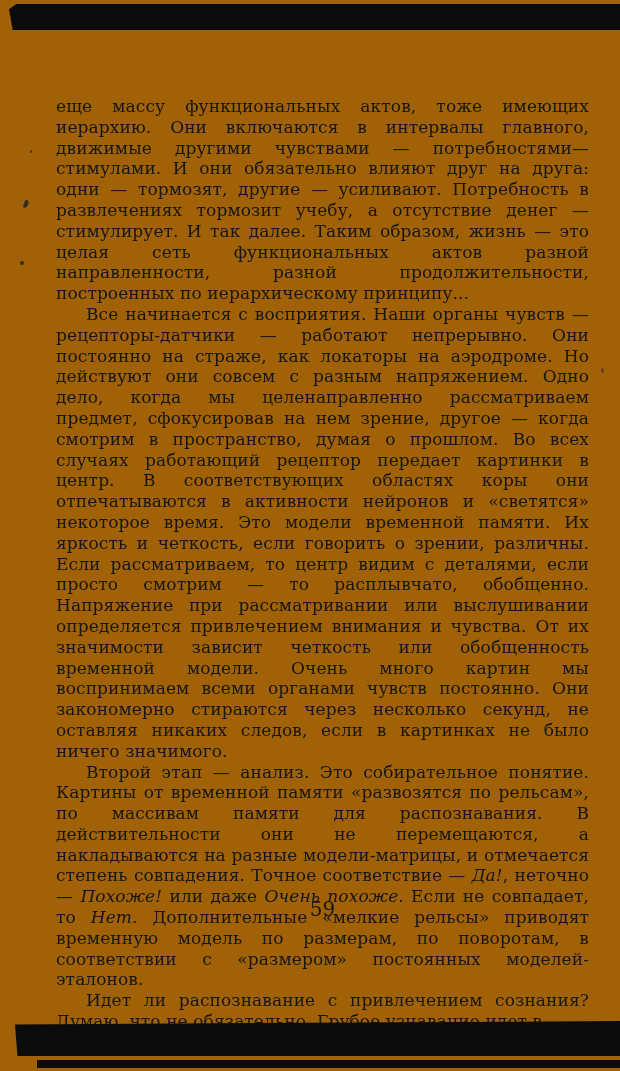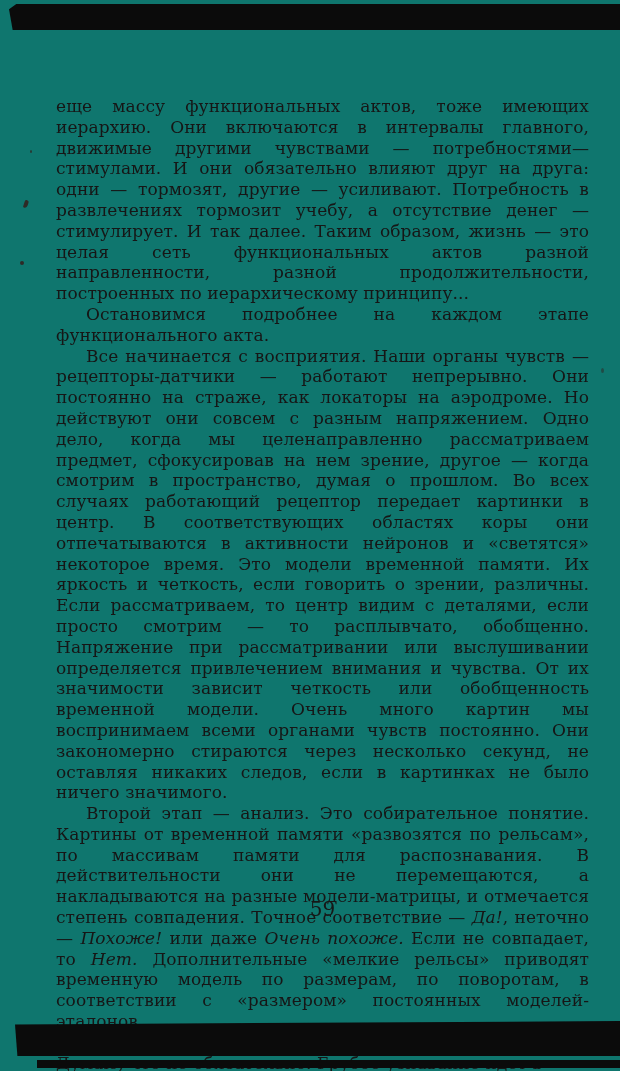--- a/index.html
+++ b/index.html
@@ -4,21 +4,21 @@
 <style>
   html, body {
     margin: 0;
     padding: 0;
     background: #ffffff;
   }
   .book-page {
     position: relative;
     width: 620px;
     height: 1071px;
-    background: #0f766e;
+    background: #a16207;
     overflow: hidden;
     font-family: "DejaVu Serif", "Liberation Serif", serif;
   }
   
   .scan-top-bar {
     position: absolute;
     top: 4px;
     left: 9px;
     right: 0;
     height: 26px;
@@ -90,21 +90,20 @@
 
   <div class="scan-top-bar"></div>
 
   <span class="scan-speck speck-1"></span>
   <span class="scan-speck speck-2"></span>
   <span class="scan-speck speck-3"></span>
   <span class="scan-speck speck-4"></span>
 
   <div class="text-block">
       <p class=""><span>еще массу функциональных актов, тоже имеющих иерархию. Они включаются в интервалы главного, движимые другими чувствами — потребностями—стимулами. И они обязательно влияют друг на друга: одни — тормозят, другие — усиливают. Потребность в развлечениях тормозит учебу, а отсутствие денег — стимулирует. И так далее. Таким образом, жизнь — это целая сеть функциональных актов разной направленности, разной продолжительности, построенных по иерархическому принципу...</span></p>
-      <p class="indent"><span>Остановимся подробнее на каждом этапе функционального акта.</span></p>
       <p class="indent"><span>Все начинается с восприятия. Наши органы чувств — рецепторы-датчики — работают непрерывно. Они постоянно на страже, как локаторы на аэродроме. Но действуют они совсем с разным напряжением. Одно дело, когда мы целенаправленно рассматриваем предмет, сфокусировав на нем зрение, другое — когда смотрим в пространство, думая о прошлом. Во всех случаях работающий рецептор передает картинки в центр. В соответствующих областях коры они отпечатываются в активности нейронов и «светятся» некоторое время. Это модели временной памяти. Их яркость и четкость, если говорить о зрении, различны. Если рассматриваем, то центр видим с деталями, если просто смотрим — то расплывчато, обобщенно. Напряжение при рассматривании или выслушивании определяется привлечением внимания и чувства. От их значимости зависит четкость или обобщенность временной модели. Очень много картин мы воспринимаем всеми органами чувств постоянно. Они закономерно стираются через несколько секунд, не оставляя никаких следов, если в картинках не было ничего значимого.</span></p>
       <p class="indent"><span>Второй этап — анализ. Это собирательное понятие. Картины от временной памяти «развозятся по рельсам», по массивам памяти для распознавания. В действительности они не перемещаются, а накладываются на разные модели-матрицы, и отмечается степень совпадения. Точное соответствие — </span><i>Да!</i><span>, неточно — </span><i>Похоже!</i><span> или даже </span><i>Очень похоже.</i><span> Если не совпадает, то </span><i>Нет.</i><span> Дополнительные «мелкие рельсы» приводят временную модель по размерам, по поворотам, в соответствии с «размером» постоянных моделей-эталонов.</span></p>
       <p class="indent"><span>Идет ли распознавание с привлечением сознания? Думаю, что не обязательно. Грубое узнавание идет в</span></p>
     </div>
 
   <div class="folio">59</div>
 
   <div class="scan-bottom-bar"></div>
   <div class="scan-bottom-strip"></div>
 

